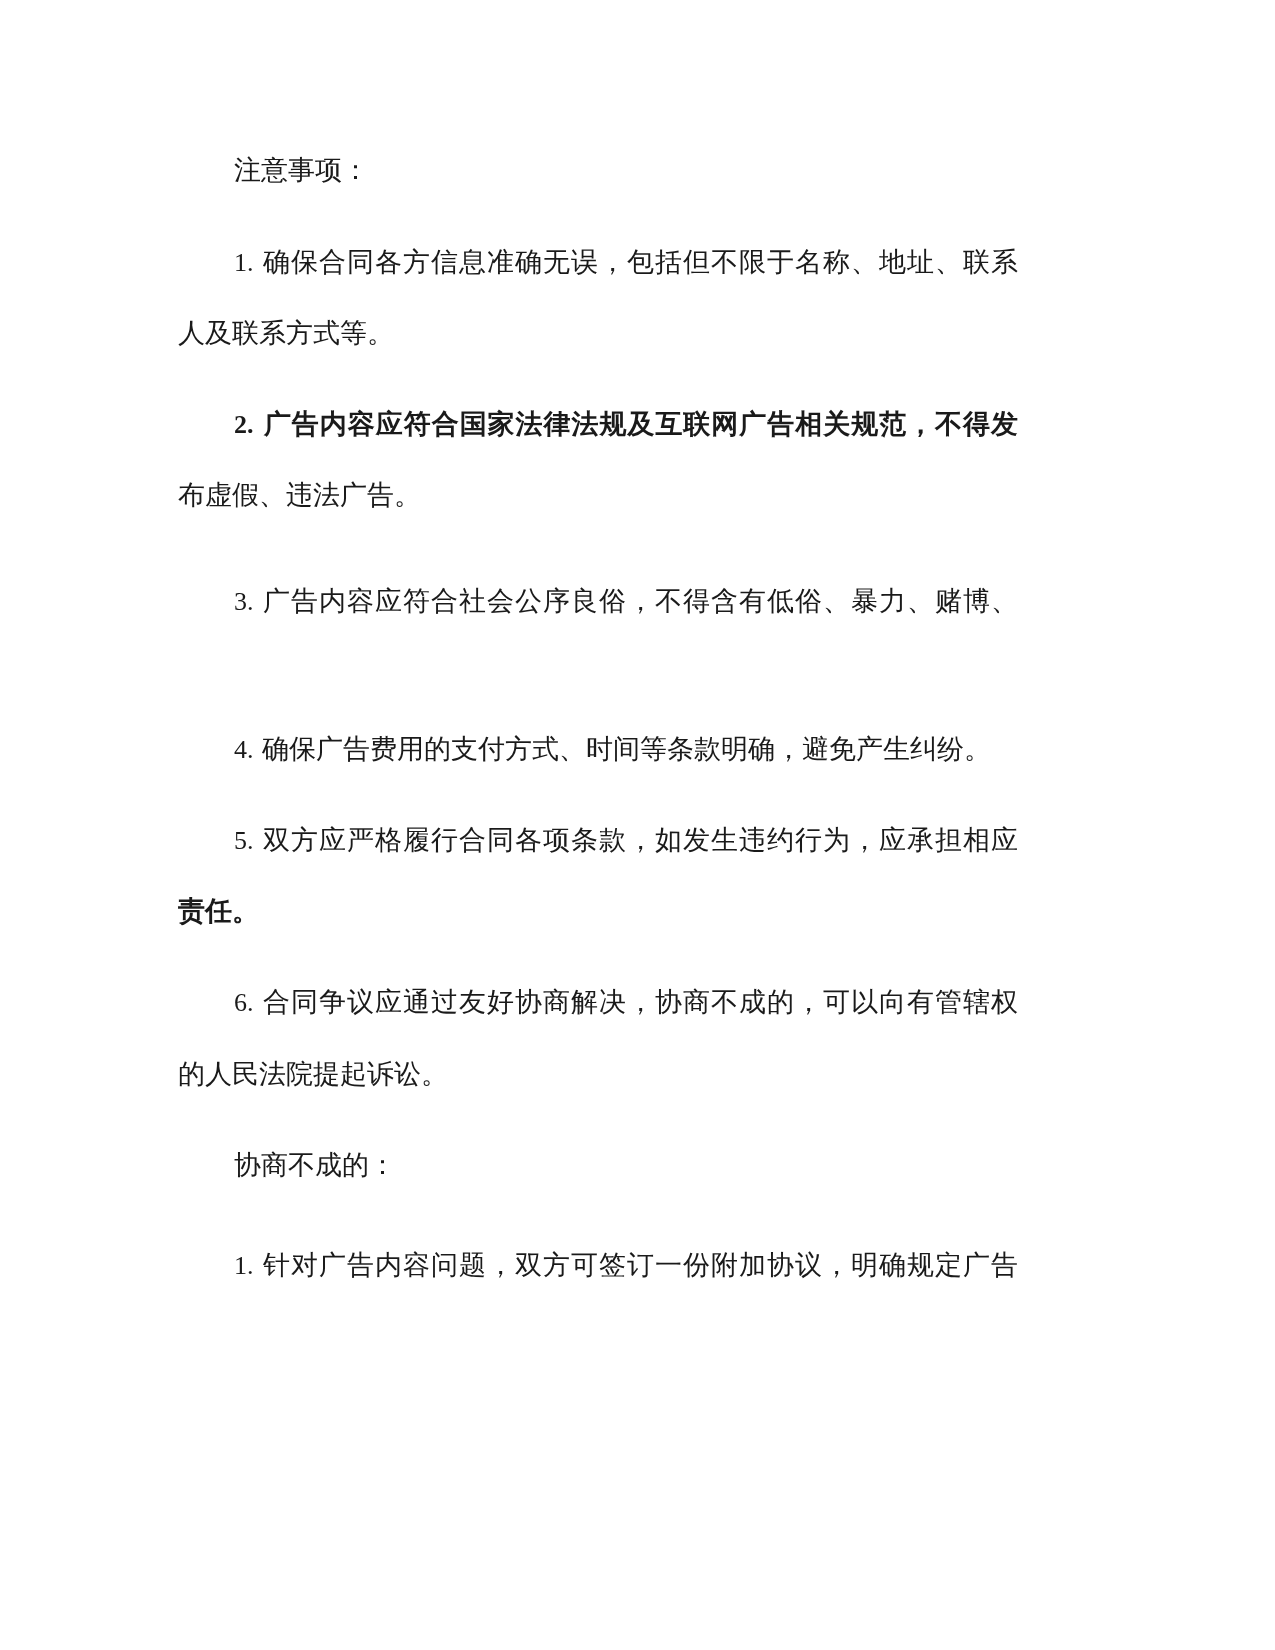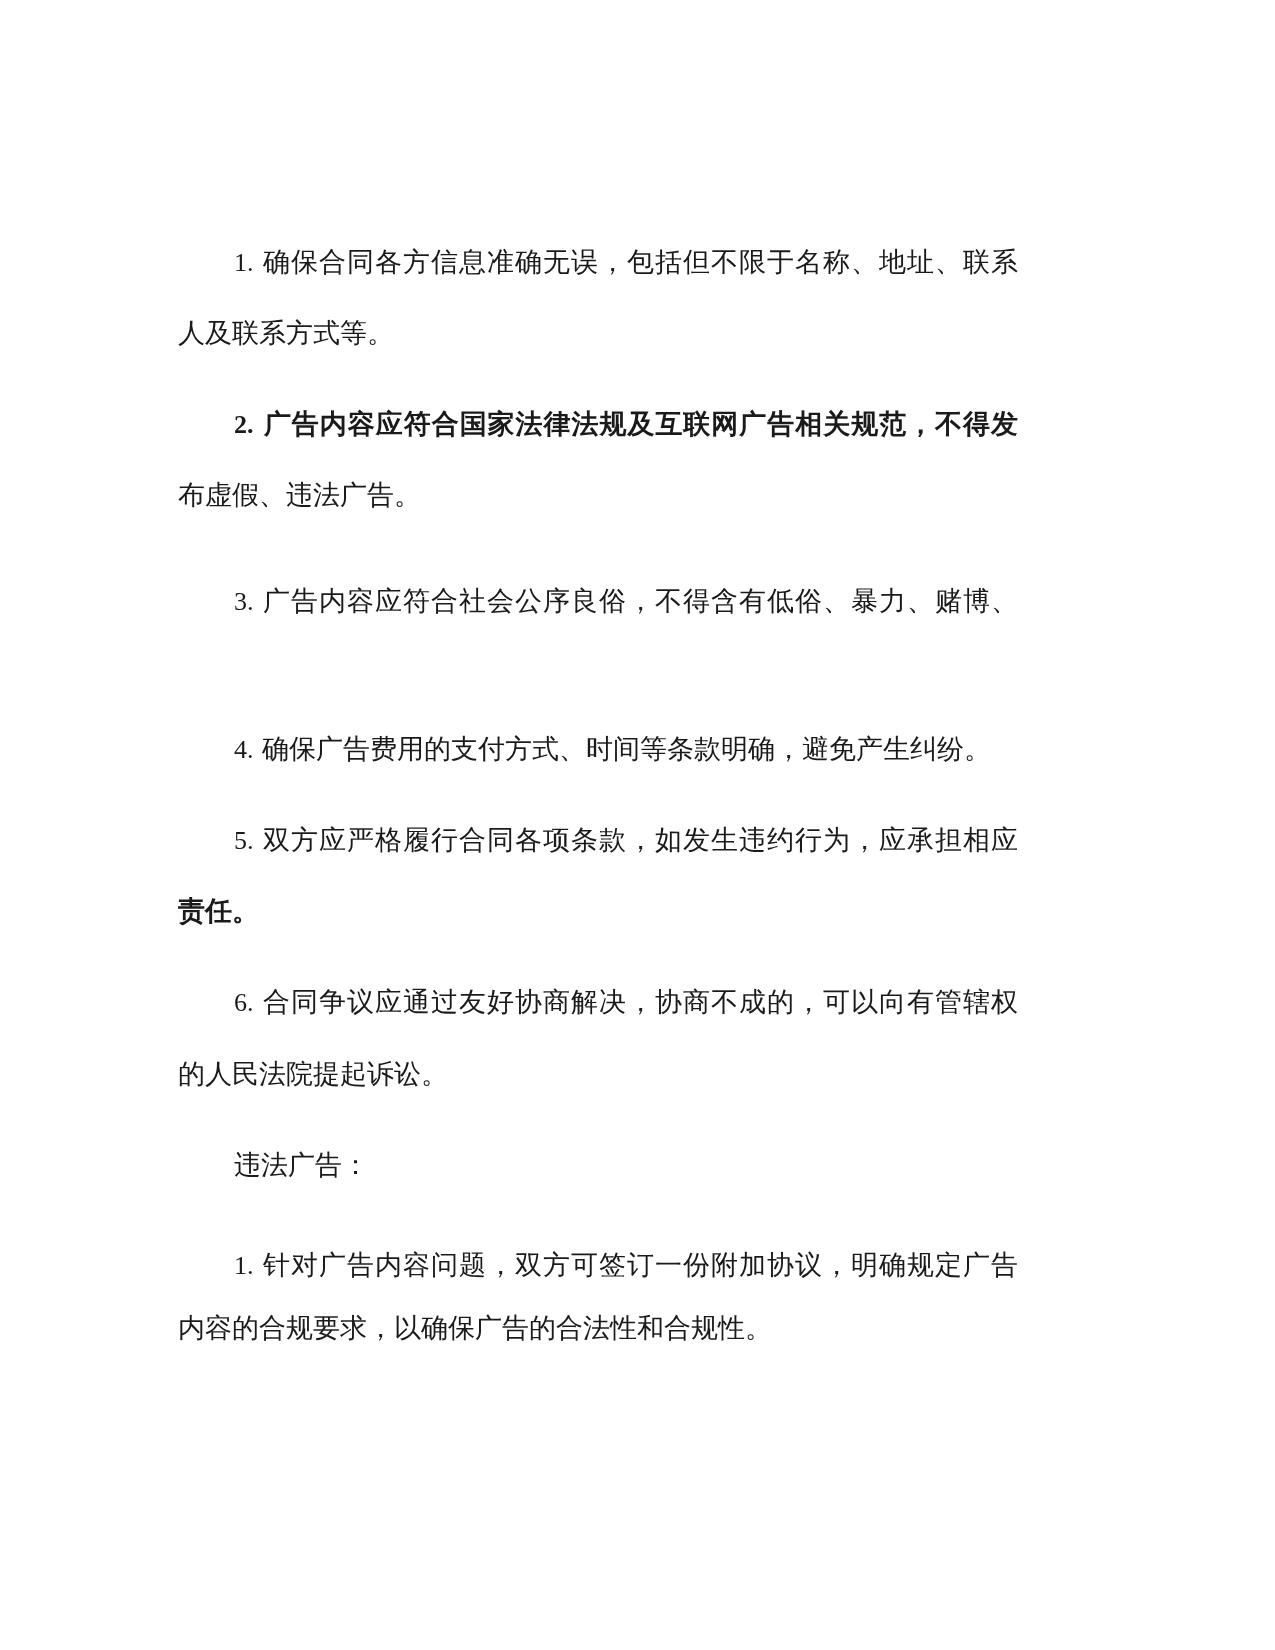--- a/index.html
+++ b/index.html
@@ -44,20 +44,23 @@
     .justify {
       text-align: justify;
       text-align-last: justify;
     }
   </style>
 </head>
 <body>
 
 <div class="page">
 
+  <div class="line indent" style="top:150px;">
+    <span>注意事项：</span>
+  </div>
 
   <div class="line indent justify" style="top:242px;">
     <span class="num">1.</span>
     <span>确保合同各方信息准确无误，包括但不限于名称、地址、联系</span>
   </div>
   <div class="line" style="top:313px;">
     <span>人及联系方式等。</span>
   </div>
 
   <div class="line indent justify" style="top:404px;font-weight:bold;">
@@ -88,24 +91,21 @@
 
   <div class="line indent justify" style="top:982px;">
     <span class="num">6.</span>
     <span>合同争议应通过友好协商解决，协商不成的，可以向有管辖权</span>
   </div>
   <div class="line" style="top:1054px;">
     <span>的人民法院提起诉讼。</span>
   </div>
 
   <div class="line indent" style="top:1145px;">
-    <span>违法广告：</span>
+    <span>协商不成的：</span>
   </div>
 
   <div class="line indent justify" style="top:1236px;margin-top:9px;">
     <span class="num">1.</span>
     <span>针对广告内容问题，双方可签订一份附加协议，明确规定广告</span>
   </div>
-  <div class="line" style="top:1308px;">
-    <span>内容的合规要求，以确保广告的合法性和合规性。</span>
-  </div>
 
 </div>
 
 </body></html>

